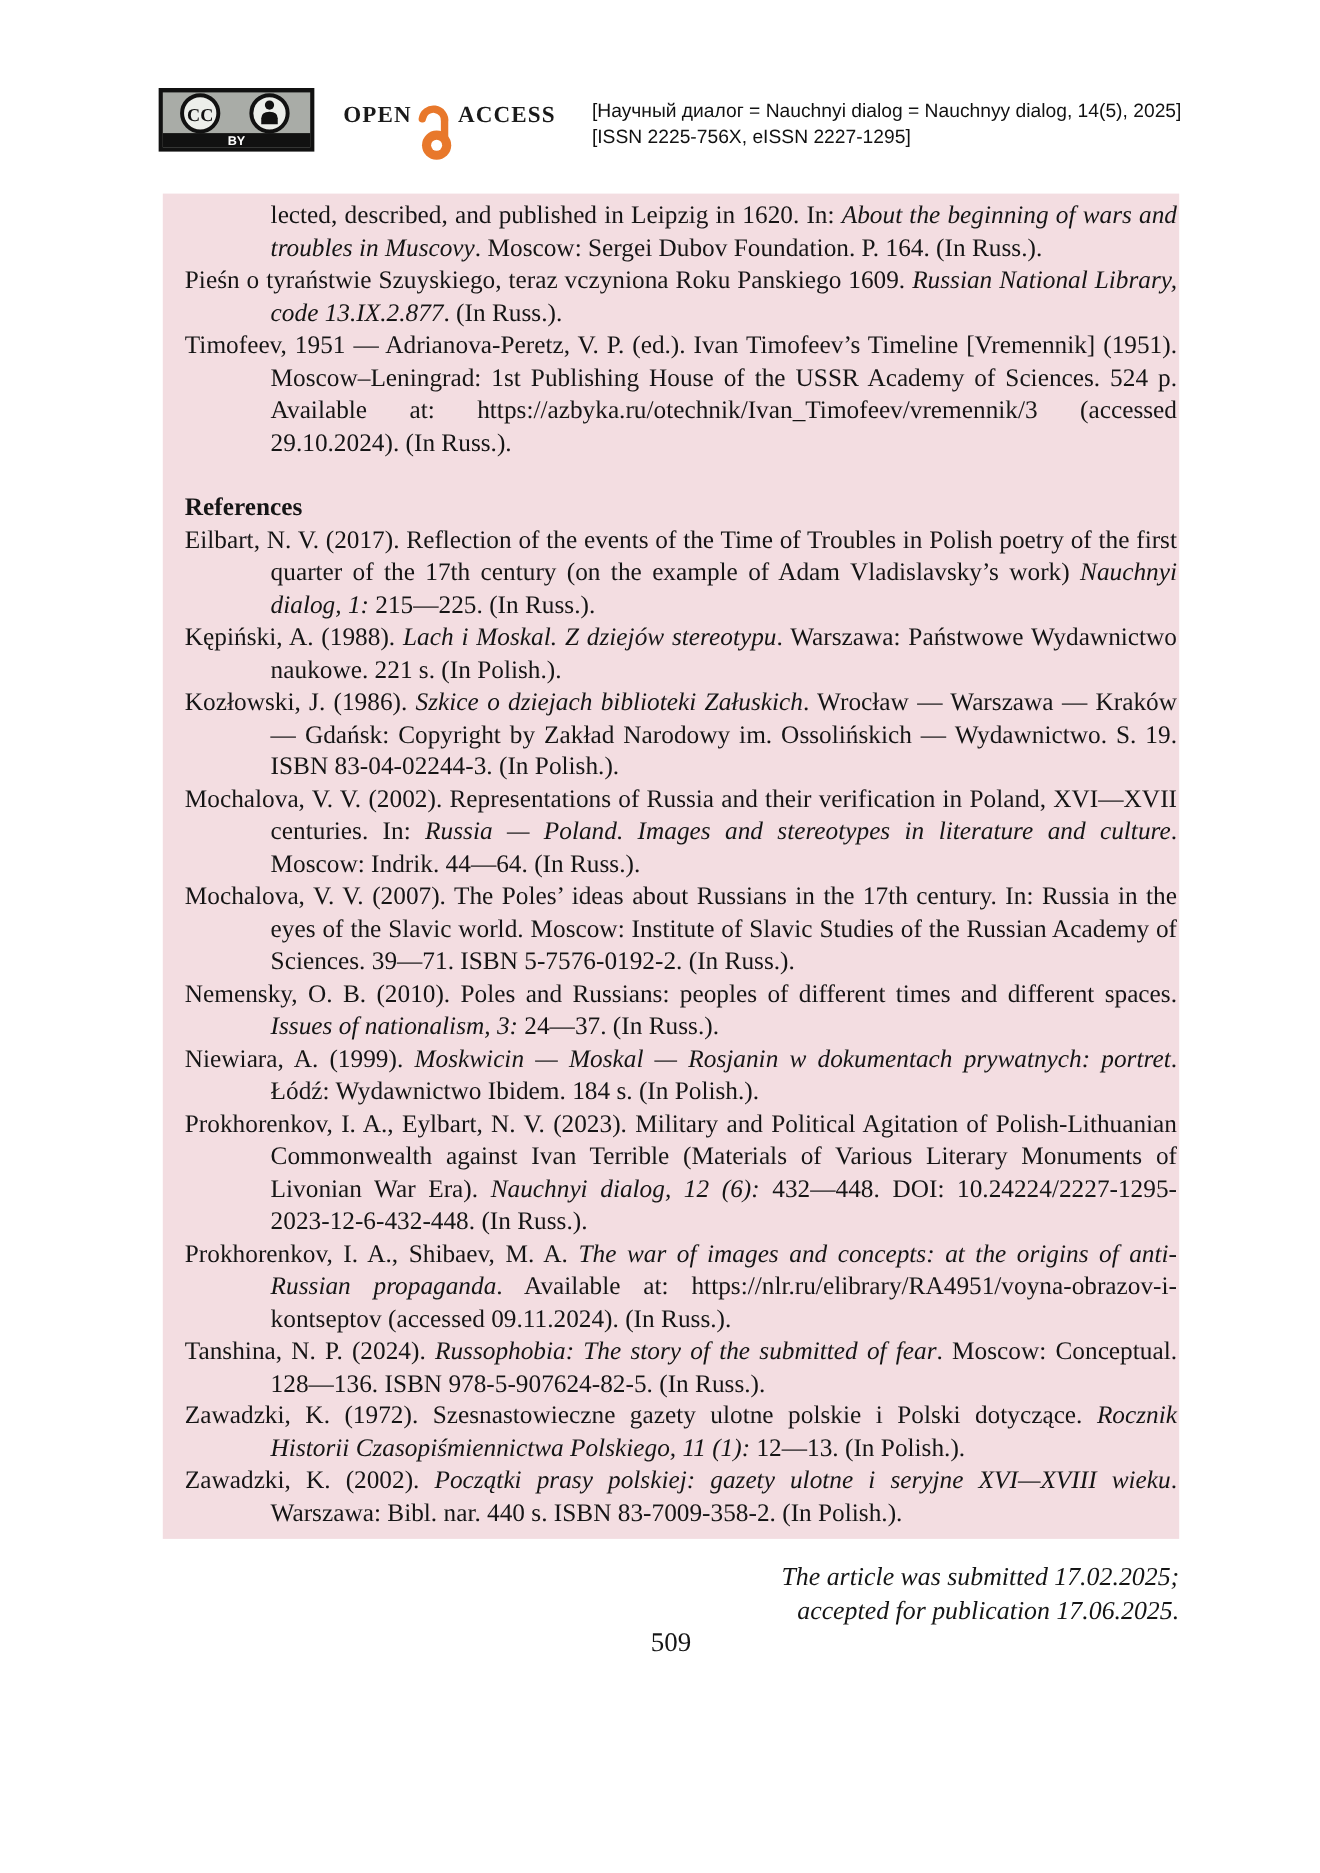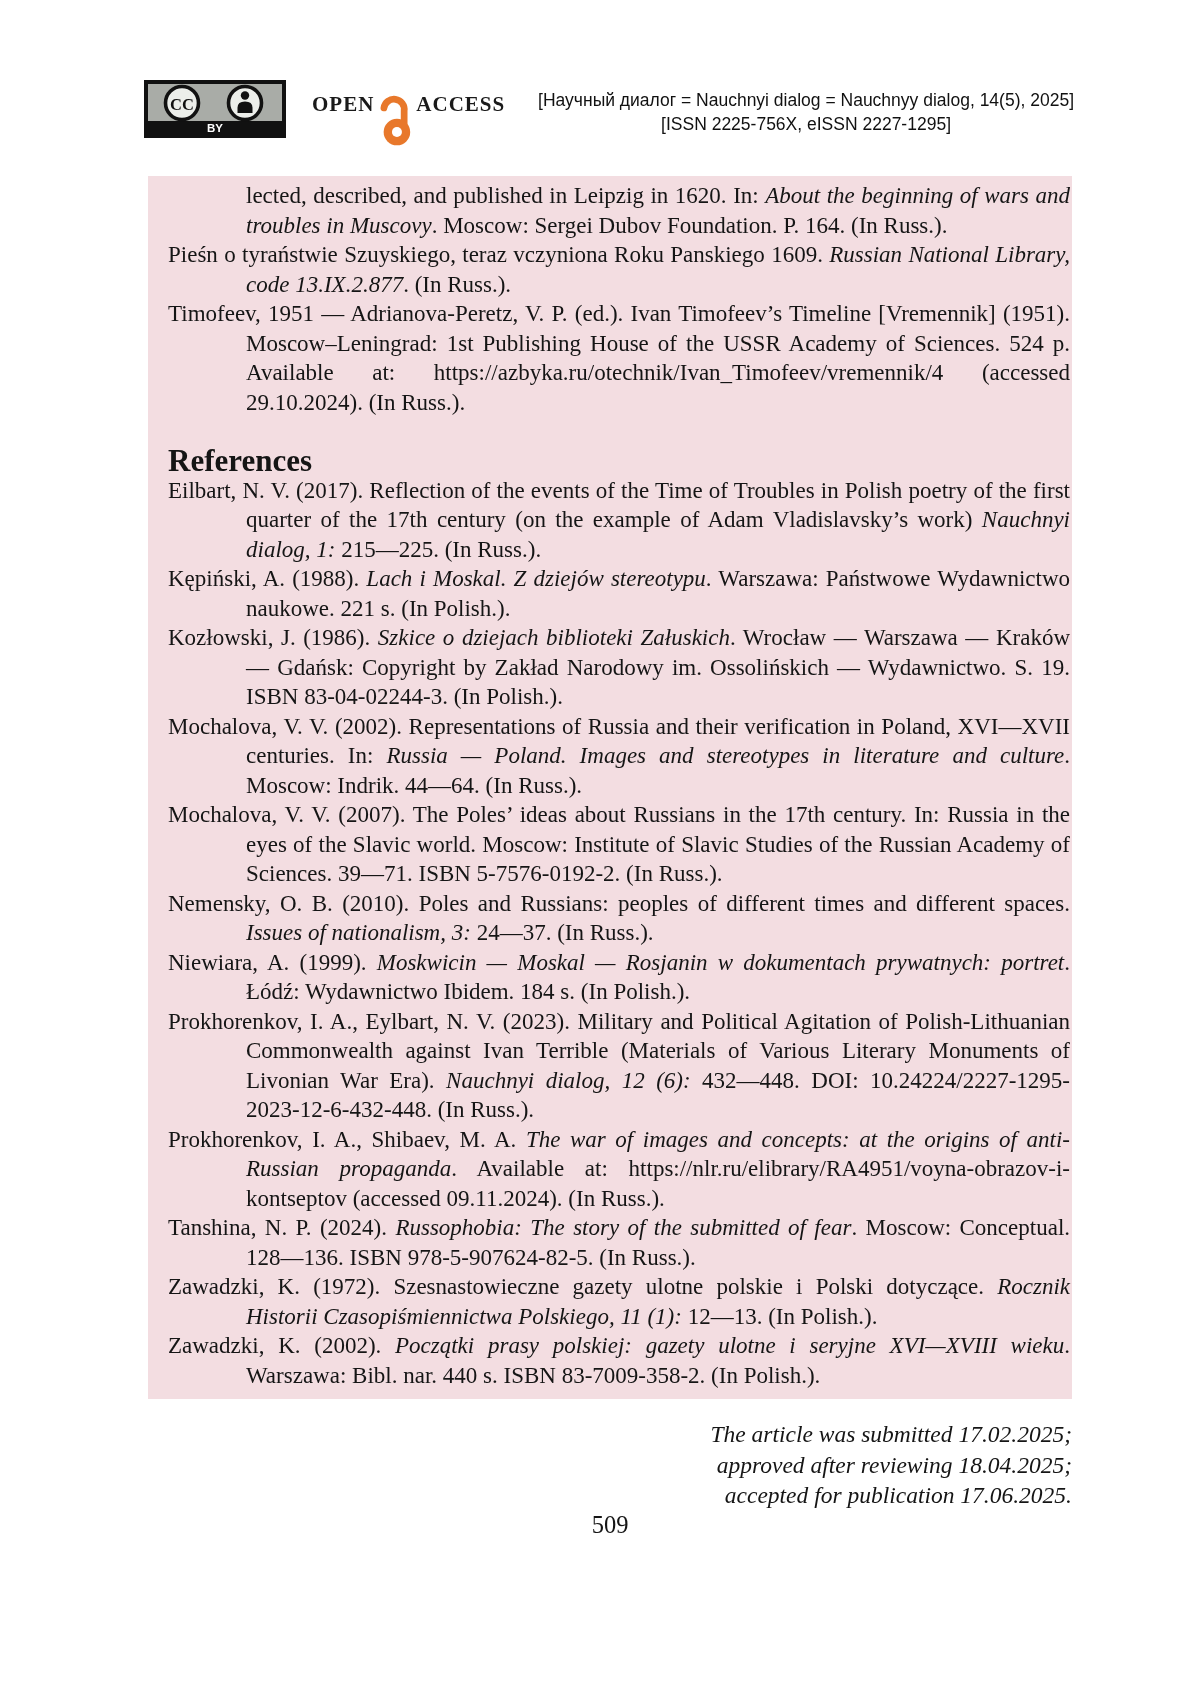--- a/index.html
+++ b/index.html
@@ -6,29 +6,29 @@
   body{
     width:1200px;height:1703px;background:#ffffff;color:#151515;
     font-family:"Liberation Serif", serif;position:relative;overflow:hidden;
   }
   .header{display:flex;align-items:flex-start;padding:80px 126px 0 144px;}
   .cc-badge{flex:0 0 auto;}
   .oa-logo{display:flex;margin-left:26px;margin-top:14px;
     font-family:Liberation Serif, serif;font-weight:bold;font-size:21px;letter-spacing:1px;color:#1a1a1a;}
   .oa-logo .word{line-height:1;}
   .oa-lock{margin:0 3px;display:block;}
-  .journal-info{margin-left:auto;text-align:center;font-family:"Liberation Sans", sans-serif;
+  .journal-info{margin-left:auto;text-align:left;font-family:"Liberation Sans", sans-serif;
     font-size:17.5px;line-height:24px;color:#111;margin-top:8px;}
   .content{margin:30px 128px 0 148px;}
   .hl{background:#f3dde1;padding:5px 2px 9px 20px;}
   p.ref{margin:0;text-align:justify;font-size:23px;line-height:29.5px;
     padding-left:78px;text-indent:-78px;}
   p.ref.cont{text-indent:0;}
   p.ref i{font-style:italic;}
-  .refs-heading{font-weight:bold;font-size:31px;line-height:29.5px;margin:29px 0 0 0;}
+  .refs-heading{font-weight:bold;font-size:23px;line-height:29.5px;margin:29px 0 0 0;}
   .dates{margin-top:20px;text-align:right;font-style:italic;font-size:23.5px;line-height:30.5px;}
   .pageno{text-align:center;font-size:24.5px;}
 </style>
 </head>
 <body>
 
 <div class="header">
 
   <div class="cc-badge">
     <svg width="142" height="58" viewBox="0 0 142 58">
@@ -59,39 +59,38 @@
     <div>[Научный диалог = Nauchnyi dialog = Nauchnyy dialog, 14(5), 2025]</div>
     <div>[ISSN 2225-756X, eISSN 2227-1295]</div>
   </div>
 </div>
 
 <div class="content">
   <div class="hl">
     <div>
         <p class="ref cont"><span>lected, described, and published in Leipzig in 1620. In: </span><i>About the beginning of wars and troubles in Muscovy</i><span>. Moscow: Sergei Dubov Foundation. P. 164. (In Russ.).</span></p>
         <p class="ref"><span>Pieśn o tyraństwie Szuyskiego, teraz vczyniona Roku Panskiego 1609. </span><i>Russian National Library, code 13.IX.2.877</i><span>. (In Russ.).</span></p>
-        <p class="ref"><span>Timofeev, 1951 — Adrianova-Peretz, V. P. (ed.). Ivan Timofeev’s Timeline [Vremennik] (1951). Moscow–Leningrad: 1st Publishing House of the USSR Academy of Sciences. 524 p. Available at: </span><span>https://azbyka.ru/otechnik/Ivan_Timofeev/vremennik/4</span><span> (accessed 29.10.2024). (In Russ.).</span></p>
+        <p class="ref"><span>Timofeev, 1951 — Adrianova-Peretz, V. P. (ed.). Ivan Timofeev’s Timeline [Vremennik] (1951). Moscow–Leningrad: 1st Publishing House of the USSR Academy of Sciences. 524 p. Available at: </span><span>https://azbyka.ru/otechnik/Ivan_Timofeev/vremennik/3</span><span> (accessed 29.10.2024). (In Russ.).</span></p>
       </div>
     <p class="refs-heading">References</p>
     <div>
         <p class="ref"><span>Eilbart, N. V. (2017). Reflection of the events of the Time of Troubles in Polish poetry of the first quarter of the 17th century (on the example of Adam Vladislavsky’s work) </span><i>Nauchnyi dialog, 1:</i><span> 215—225. (In Russ.).</span></p>
         <p class="ref"><span>Kępiński, A. (1988). </span><i>Lach i Moskal. Z dziejów stereotypu</i><span>. Warszawa: Państwowe Wydawnictwo naukowe. 221 s. (In Polish.).</span></p>
         <p class="ref"><span>Kozłowski, J. (1986). </span><i>Szkice o dziejach biblioteki Załuskich</i><span>. Wrocław — Warszawa — Kraków — Gdańsk: Copyright by Zakład Narodowy im. Ossolińskich — Wydawnictwo. S. 19. ISBN 83-04-02244-3. (In Polish.).</span></p>
         <p class="ref"><span>Mochalova, V. V. (2002). Representations of Russia and their verification in Poland, XVI—XVII centuries. In: </span><i>Russia — Poland. Images and stereotypes in literature and culture</i><span>. Moscow: Indrik. 44—64. (In Russ.).</span></p>
         <p class="ref"><span>Mochalova, V. V. (2007). The Poles’ ideas about Russians in the 17th century. In: Russia in the eyes of the Slavic world. Moscow: Institute of Slavic Studies of the Russian Academy of Sciences. 39—71. ISBN 5-7576-0192-2. (In Russ.).</span></p>
         <p class="ref"><span>Nemensky, O. B. (2010). Poles and Russians: peoples of different times and different spaces. </span><i>Issues of nationalism, 3:</i><span> 24—37. (In Russ.).</span></p>
         <p class="ref"><span>Niewiara, A. (1999). </span><i>Moskwicin — Moskal — Rosjanin w dokumentach prywatnych: portret</i><span>. Łódź: Wydawnictwo Ibidem. 184 s. (In Polish.).</span></p>
         <p class="ref"><span>Prokhorenkov, I. A., Eylbart, N. V. (2023). Military and Political Agitation of Polish-Lithuanian Commonwealth against Ivan Terrible (Materials of Various Literary Monuments of Livonian War Era). </span><i>Nauchnyi dialog, 12 (6):</i><span> 432—448. DOI: 10.24224/2227-1295-2023-12-6-432-448. (In Russ.).</span></p>
         <p class="ref"><span>Prokhorenkov, I. A., Shibaev, M. A. </span><i>The war of images and concepts: at the origins of anti-Russian propaganda</i><span>. Available at: </span><span>https://nlr.ru/elibrary/RA4951/voyna-obrazov-i-kontseptov</span><span> (accessed 09.11.2024). (In Russ.).</span></p>
         <p class="ref"><span>Tanshina, N. P. (2024). </span><i>Russophobia: The story of the submitted of fear</i><span>. Moscow: Conceptual. 128—136. ISBN 978-5-907624-82-5. (In Russ.).</span></p>
         <p class="ref"><span>Zawadzki, K. (1972). Szesnastowieczne gazety ulotne polskie i Polski dotyczące. </span><i>Rocznik Historii Czasopiśmiennictwa Polskiego, 11 (1):</i><span> 12—13. (In Polish.).</span></p>
         <p class="ref"><span>Zawadzki, K. (2002). </span><i>Początki prasy polskiej: gazety ulotne i seryjne XVI—XVIII wieku</i><span>. Warszawa: Bibl. nar. 440 s. ISBN 83-7009-358-2. (In Polish.).</span></p>
       </div>
   </div>
 
   <div class="dates">
     <div>The article was submitted 17.02.2025;</div>
-    <div>approved after reviewing 18.04.2025;</div>
     <div>accepted for publication 17.06.2025.</div>
   </div>
 
   <div class="pageno">509</div>
 </div>
 
 </body></html>

